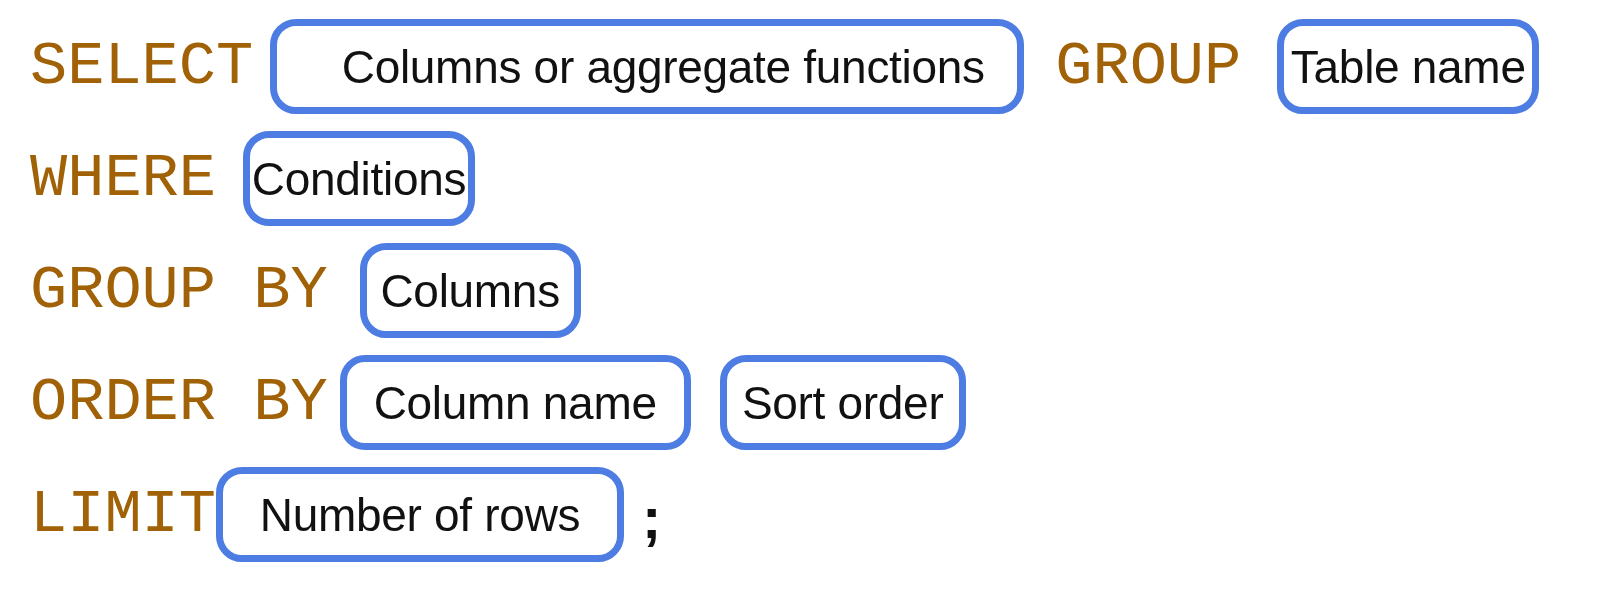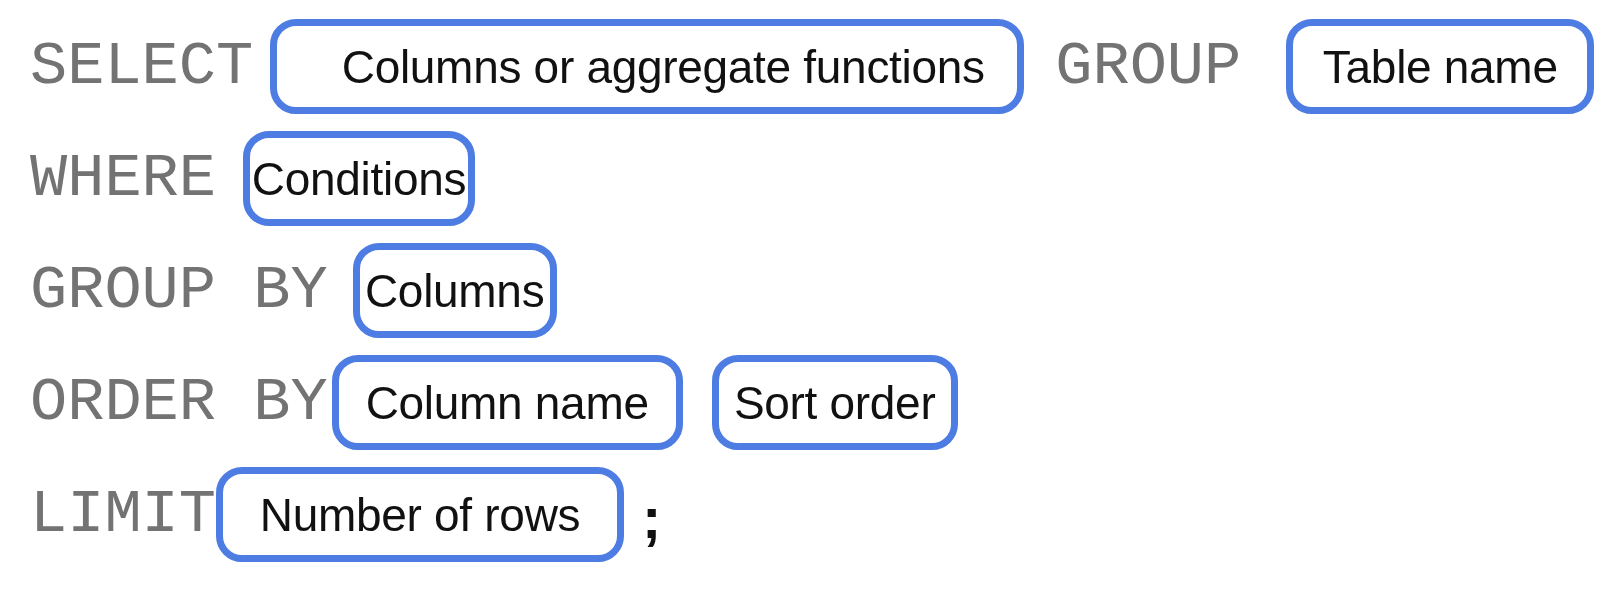--- a/index.html
+++ b/index.html
@@ -25,21 +25,21 @@
   .row {
     display: flex;
     align-items: center;
     height: 97px;
     margin-bottom: 15px;
   }
   .kw {
     font-family: "Liberation Mono", "DejaVu Sans Mono", monospace;
     font-size: 62px;
     line-height: 1;
-    color: #737373;
+    color: #a16207;
     white-space: pre;
     letter-spacing: 0;
   }
   .box {
     box-sizing: border-box;
     height: 95px;
     border: 7px solid var(--accent, #4d7ce2);
     border-radius: 26px;
     background: #ffffff;
     display: flex;
@@ -52,24 +52,24 @@
     font-size: 46px;
     font-weight: 500;
     letter-spacing: -0.3px;
     color: #111111;
     white-space: nowrap;
     line-height: 1;
   }
   
   .b-agg     { width: 754px; margin-left: 17px; padding-left: 32px; }
   .kw-from   { margin-left: 31px; }
-  .b-table   { width: 308px; margin-left: 45px; }
+  .b-table   { width: 262px; margin-left: 36px; }
   .b-cond    { width: 232px; margin-left: 27px; }
-  .b-cols    { width: 204px; margin-left: 25px; align-items: center; }
-  .b-colname { width: 351px; margin-left: 4px; }
+  .b-cols    { width: 221px; margin-left: 32px; align-items: center; }
+  .b-colname { width: 351px; margin-left: 12px; border-radius: 25px; }
   .b-sort    { width: 246px; margin-left: 29px; }
   .b-rows    { width: 408px; }
   .semi {
     font-family: "Liberation Sans", sans-serif;
     font-size: 58px;
     font-weight: 600;
     color: #111111;
     margin-left: 18px;
     line-height: 1;
     align-self: center;

